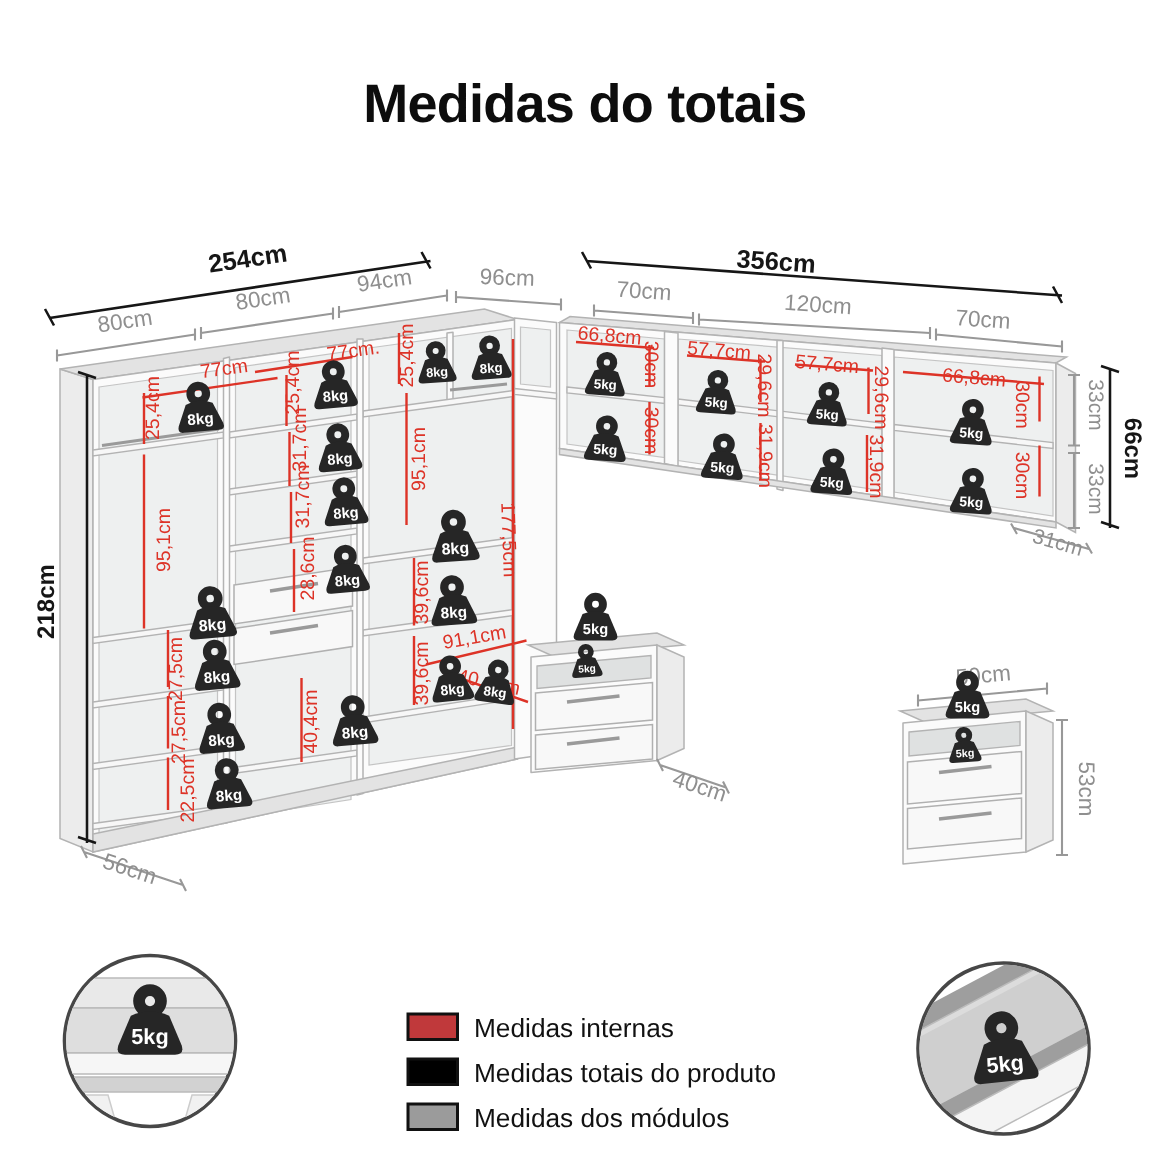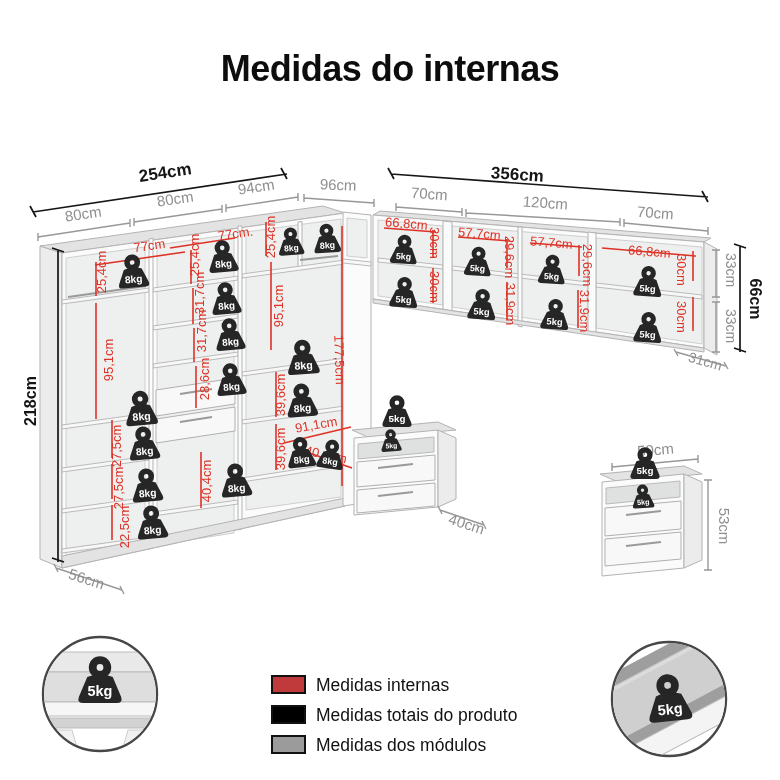--- a/index.html
+++ b/index.html
@@ -24,21 +24,21 @@
   .lbl-total{fill:#161616;font-weight:bold;}
   .lbl-module{fill:#8f8f8f;}
   .lbl-internal{fill:#dd3327;}
   .legend-text{fill:#111;font-size:17.5px;}
   .circ{fill:#ffffff;stroke:#474747;stroke-width:2.4;}
 </style>
 </head>
 <body>
 
 <div class="stage">
-  <h1 class="page-title">Medidas do internas</h1>
+  <h1 class="page-title">Medidas do totais</h1>
 
   <svg width="780" height="780" viewBox="0 0 780 780">
 
     <g>
       <polygon class="side" points="40,246 62,253 62,568 40,559"></polygon>
       <polygon class="slab" points="40,246 323,206 345,213 62,253"></polygon>
       <polygon class="panel" points="62,253 345,213 345,506 62,568"></polygon>
 
       <polygon class="inner" points="66,258 145,247 145,545 66,556"></polygon>
       <polygon class="inner" points="157,245 234,234 234,533 157,545"></polygon>

